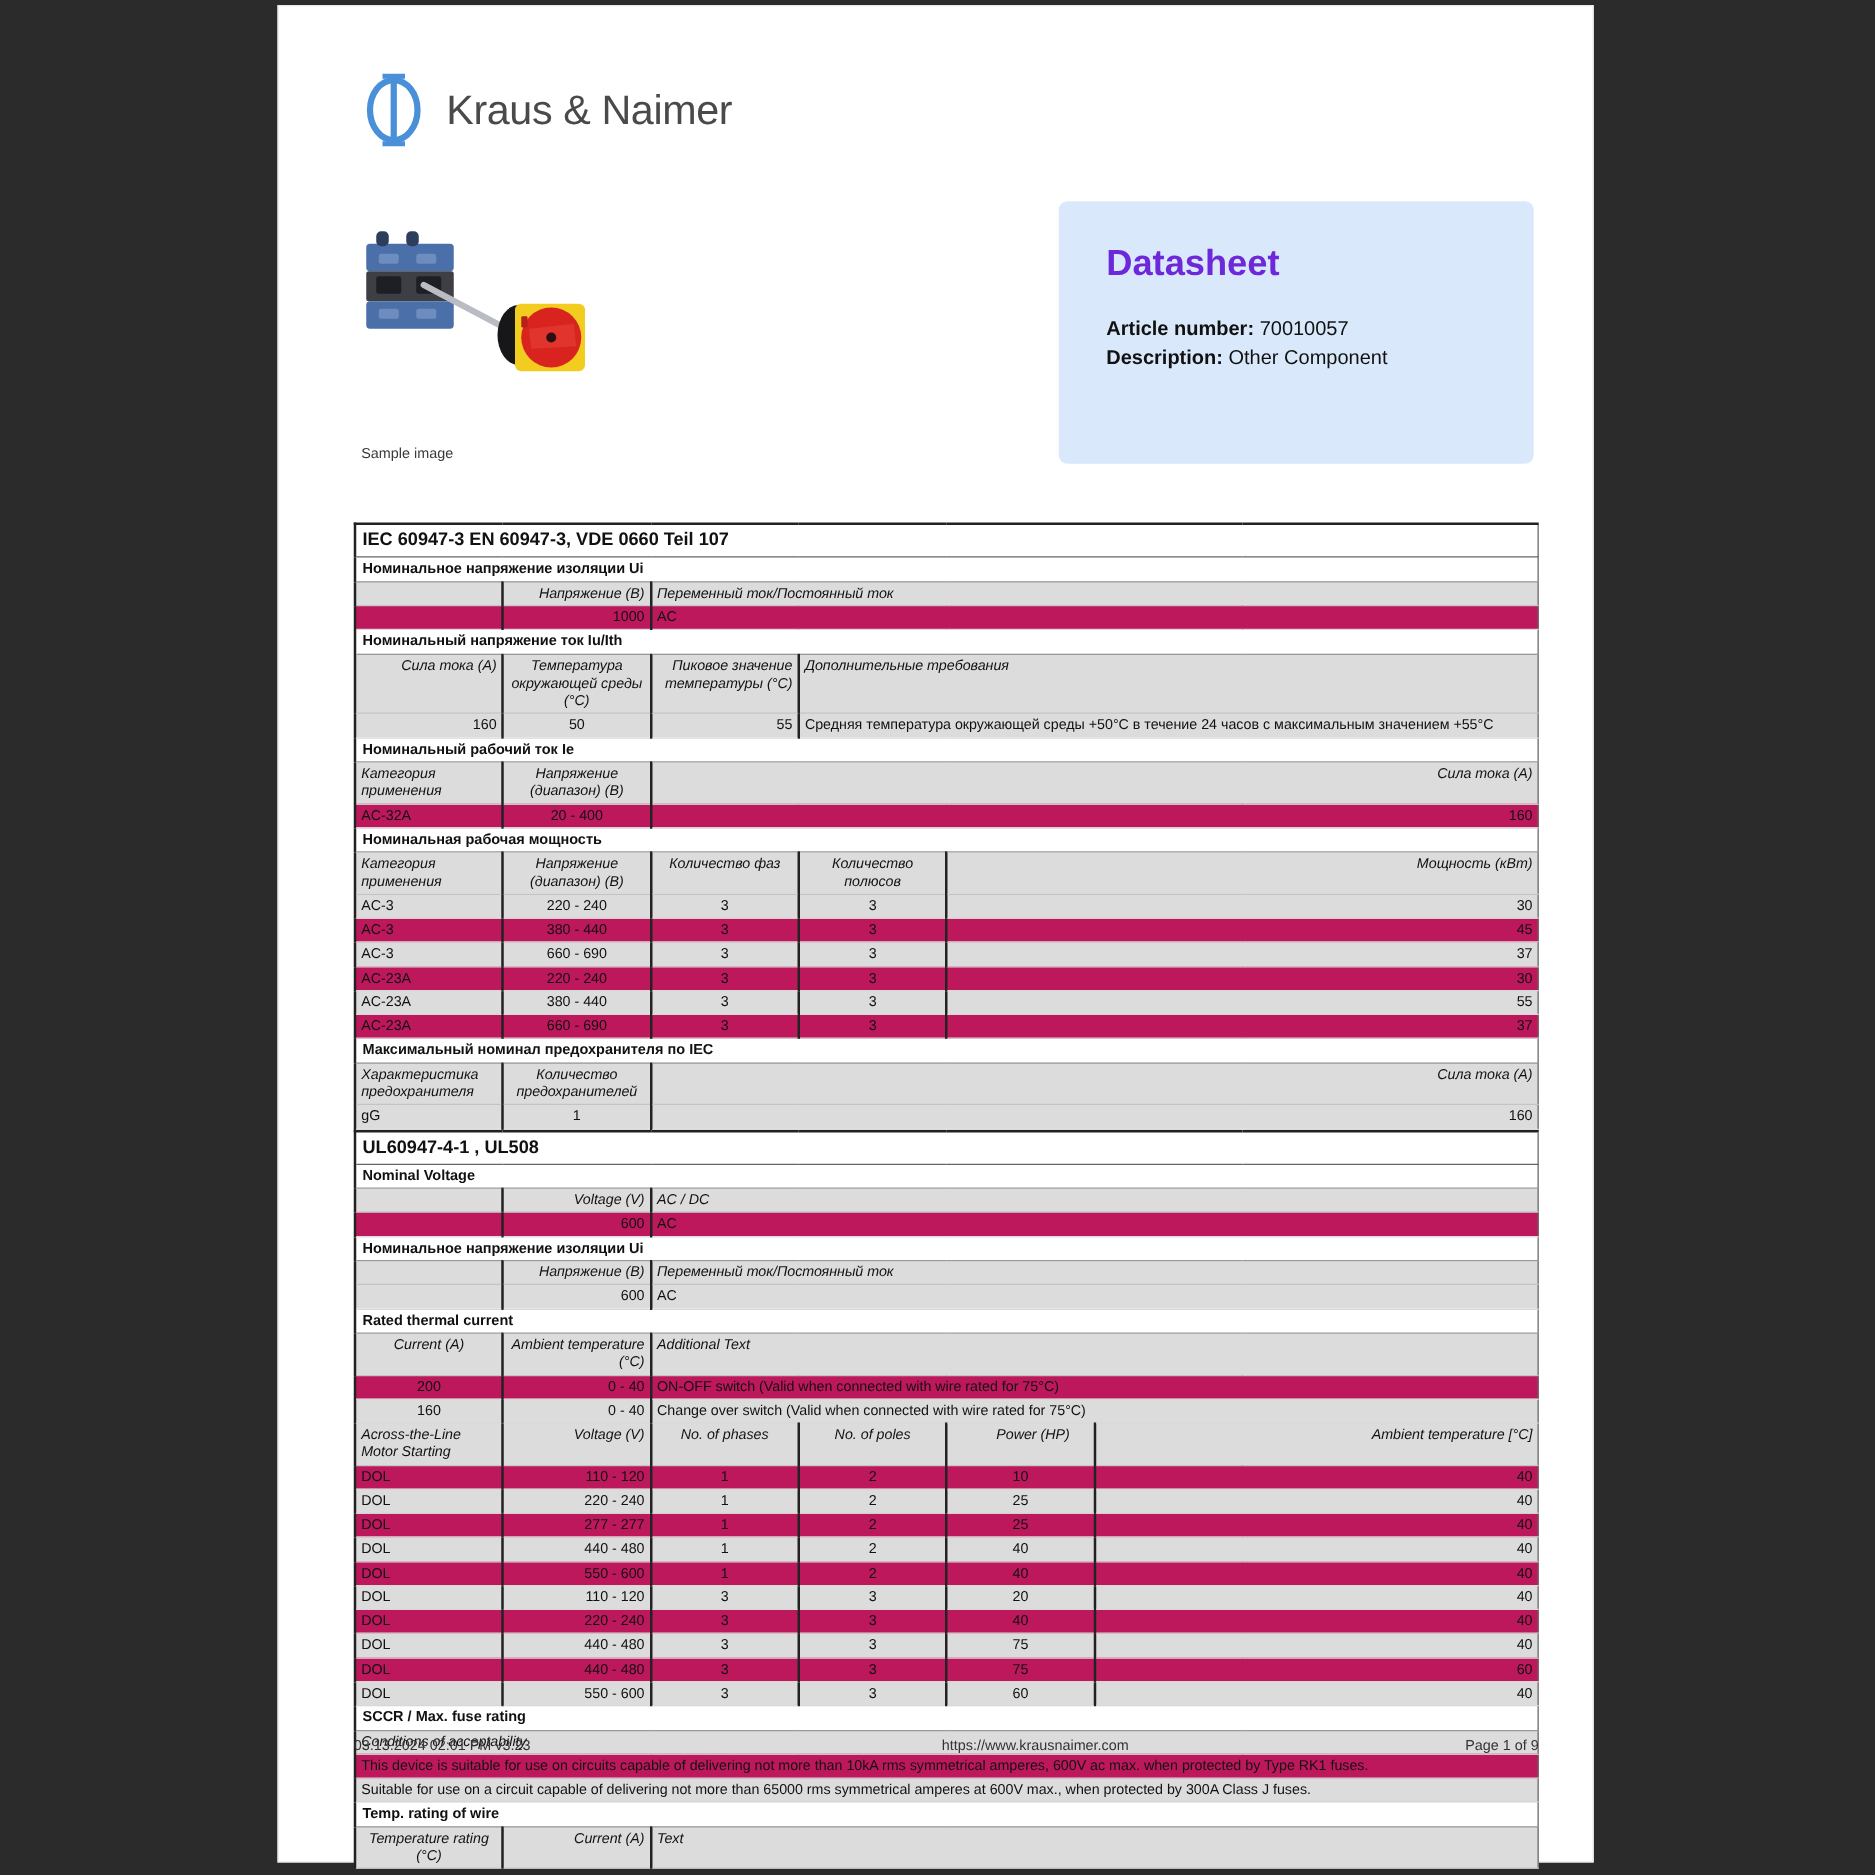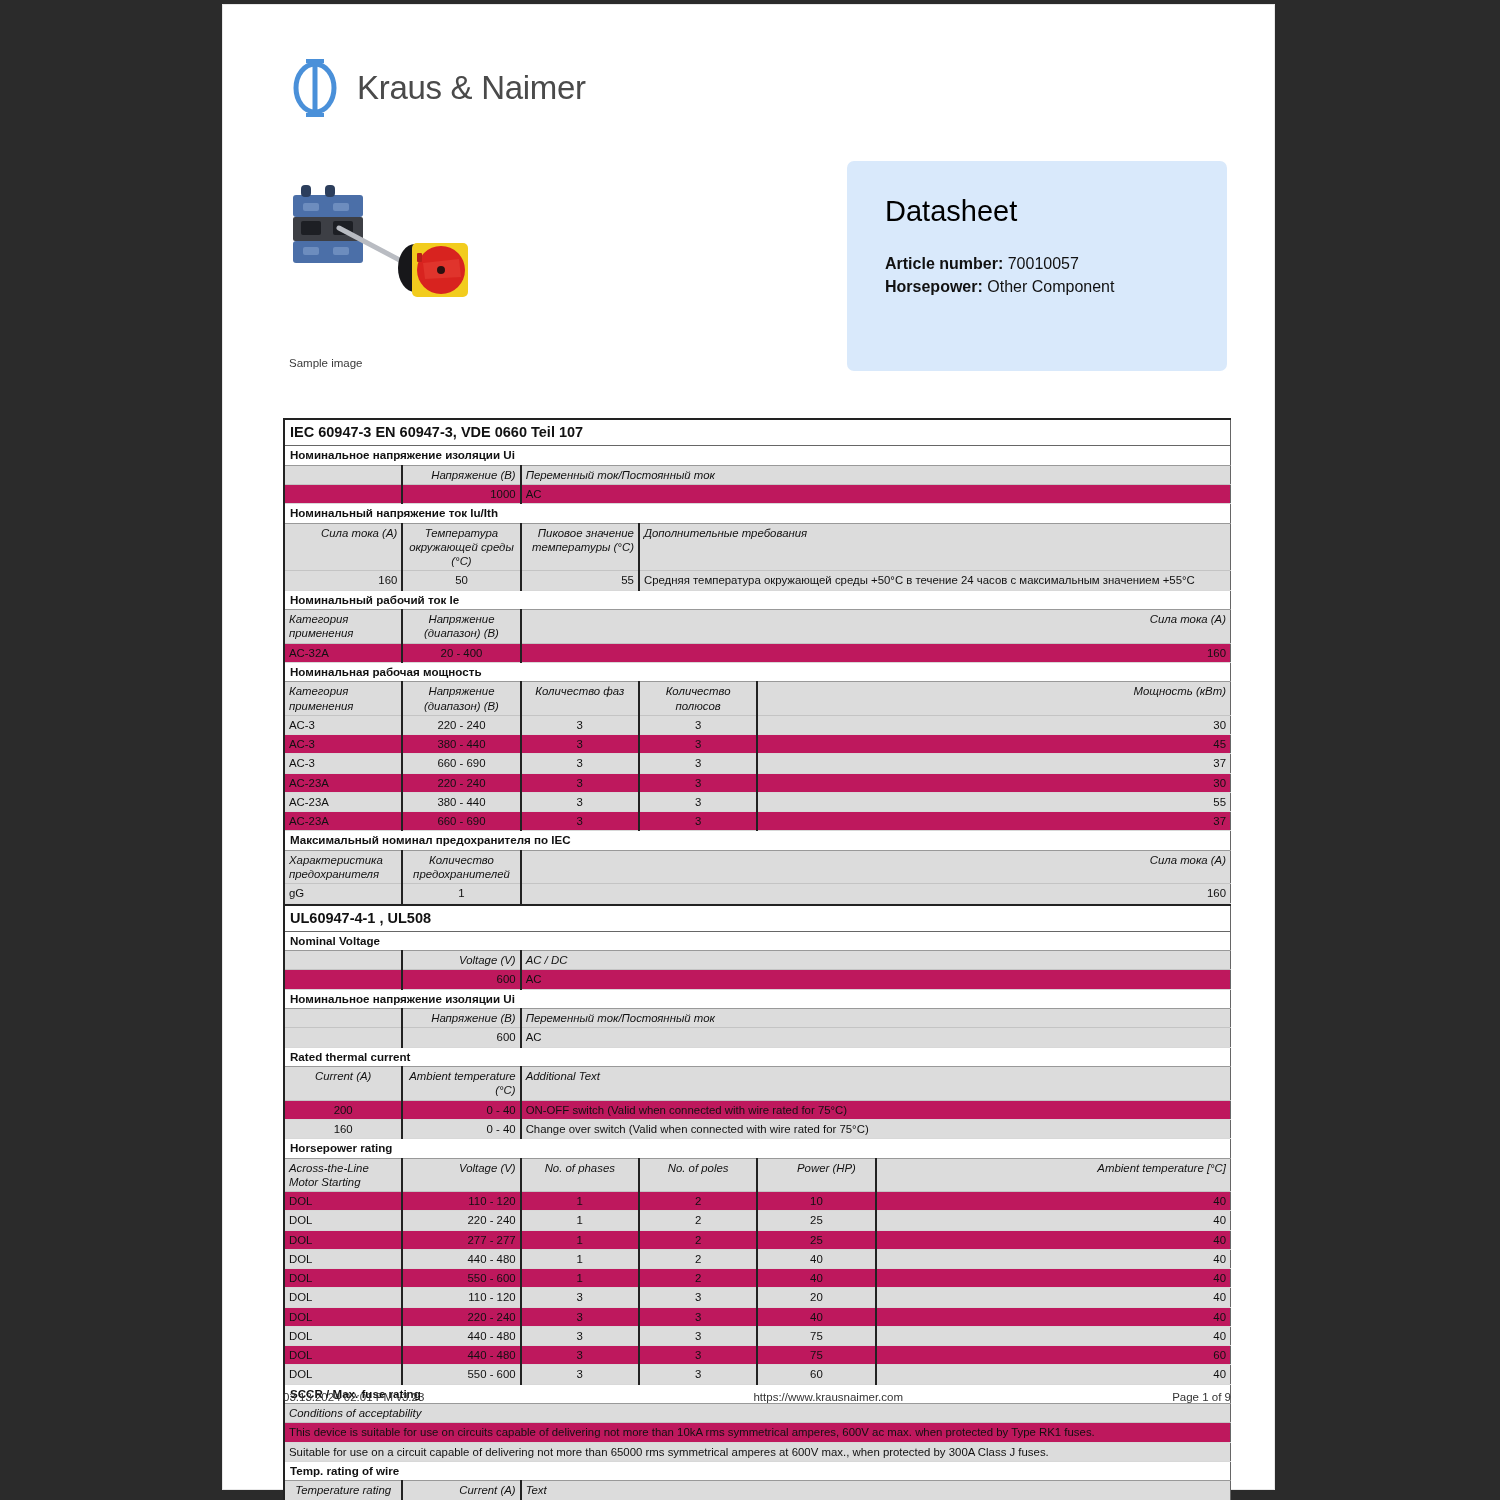--- a/index.html
+++ b/index.html
@@ -25,21 +25,21 @@
 
   .product-shot { position:absolute; left:58px; top:168px; width:220px; height:160px; }
   .sample-caption { position:absolute; left:66px; top:352px; font-size:11.5px; color:#3a3a3a; }
 
   .ds-card {
     position:absolute; left:624px; top:156px;
     width:380px; height:210px;
     background:#d9e9fb; border-radius:7px;
     padding:34px 0 0 38px;
   }
-  .ds-title { font-size:29px; font-weight:normal; color:#000000; margin:0 0 24px 0; }
+  .ds-title { font-size:29px; font-weight:bold; color:#6d28d9; margin:0 0 24px 0; }
   .ds-line { font-size:16px; color:#111; line-height:1.45; }
   .ds-line b { font-weight:bold; }
 
   
   .spec { position:absolute; left:60px; top:413px; width:948px; }
   .tbl { width:100%; border-collapse:collapse; table-layout:fixed; }
   .tbl td { padding:1px 4px; font-size:11.4px; color:#111; vertical-align:top; line-height:1.25; }
 
   .std-title td {
     font-size:14.5px; font-weight:bold;
@@ -123,21 +123,21 @@
   </div>
   <div class="sample-caption">Sample image</div>
 
   <div class="ds-card">
     <div class="ds-title">Datasheet</div>
     <div class="ds-line">
       <b>Article number:</b>
       <span>70010057</span>
     </div>
     <div class="ds-line">
-      <b>Horsepower:</b>
+      <b>Description:</b>
       <span>Other Component</span>
     </div>
   </div>
 
   <div class="spec">
       <table class="tbl">
         <tbody>
           <tr class="std-title">
             <td colspan="8">IEC 60947-3 EN 60947-3, VDE 0660 Teil 107</td>
           </tr>
@@ -291,23 +291,20 @@
           <tr class="row plain">
             <td class="c" colspan="1" style="width: 42%;">200</td>
             <td class="r" colspan="1" style="width: 22%;">0 - 40</td>
             <td class="l" colspan="6" style="width: 36%;">ON-OFF switch (Valid when connected with wire rated for 75°C)</td>
           </tr>
           <tr class="row alt">
             <td class="c" colspan="1" style="width: 42%;">160</td>
             <td class="r" colspan="1" style="width: 22%;">0 - 40</td>
             <td class="l" colspan="6" style="width: 36%;">Change over switch (Valid when connected with wire rated for 75°C)</td>
           </tr>
-          <tr class="sec-title">
-            <td colspan="8">Horsepower rating</td>
-          </tr>
           <tr class="hdr">
             <td class="l" colspan="1" style="width: 38%;">Across-the-Line Motor Starting</td>
             <td class="r" colspan="1" style="width: 12%;">Voltage (V)</td>
             <td class="c" colspan="1" style="width: 11%;">No. of phases</td>
             <td class="c" colspan="1" style="width: 11%;">No. of poles</td>
             <td class="c" colspan="1" style="width: 12%; padding-left: 24px;">Power (HP)</td>
             <td class="r" colspan="3" style="width: 16%;">Ambient temperature [°C]</td>
           </tr>
           <tr class="row plain">
             <td class="l" colspan="1" style="width: 38%;">DOL</td>

